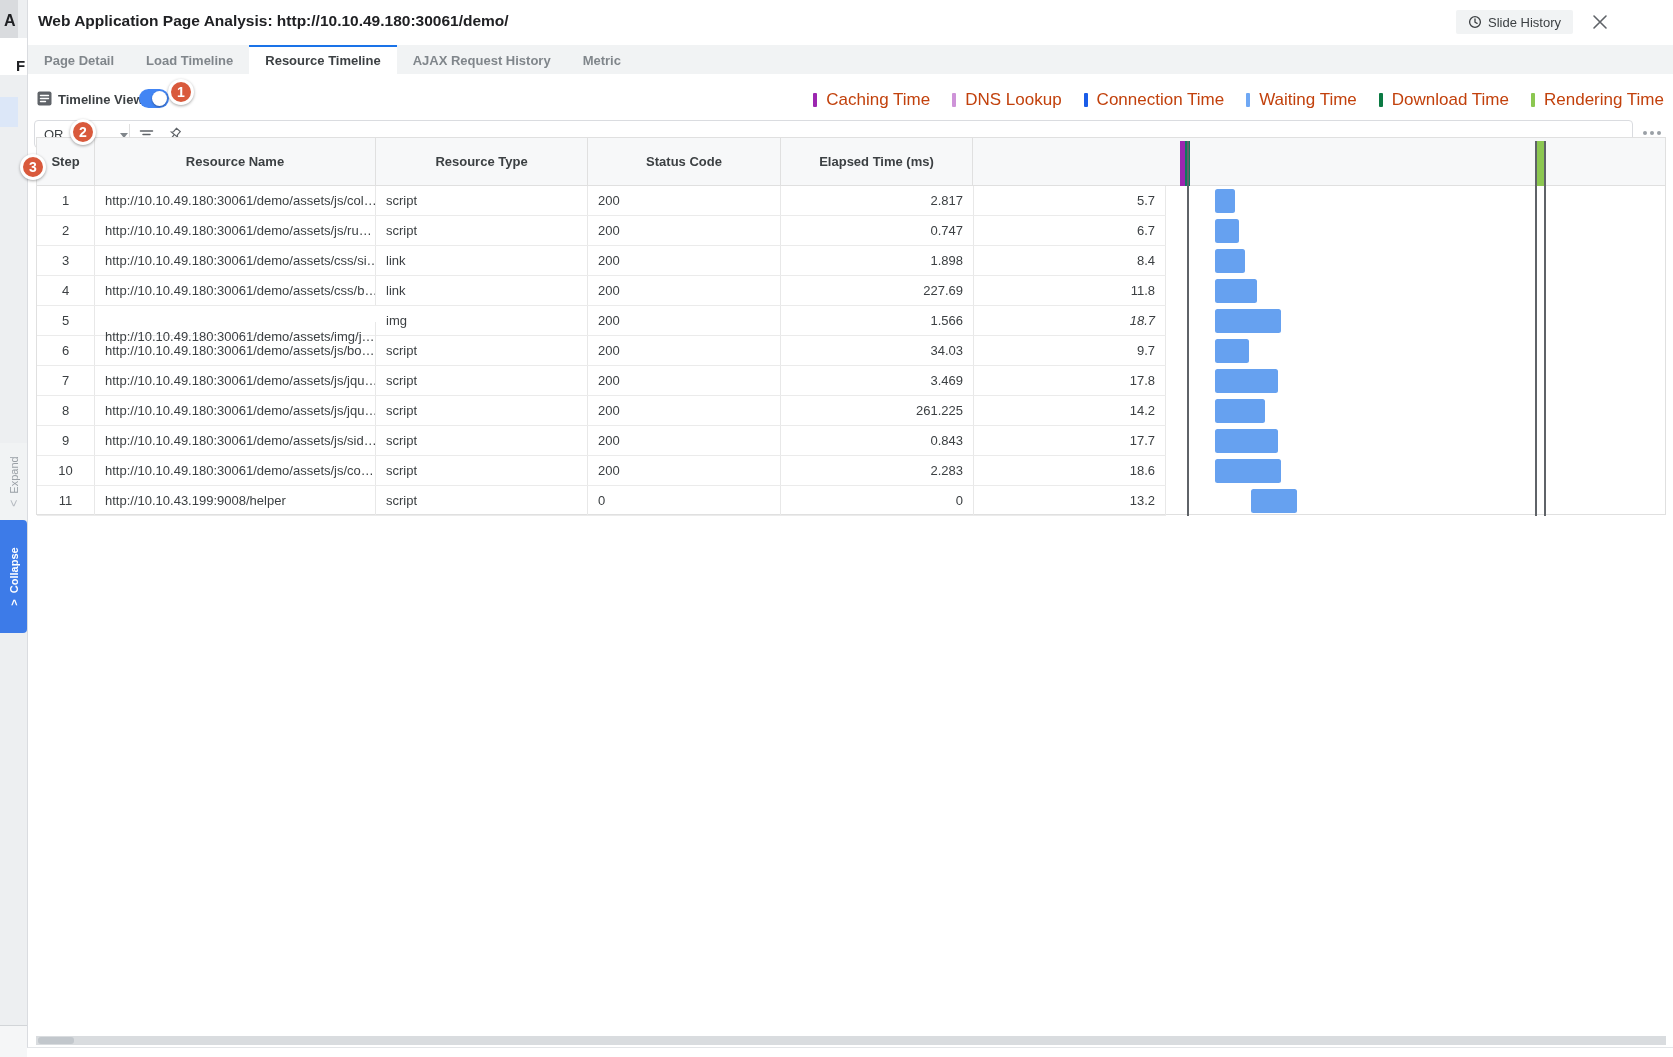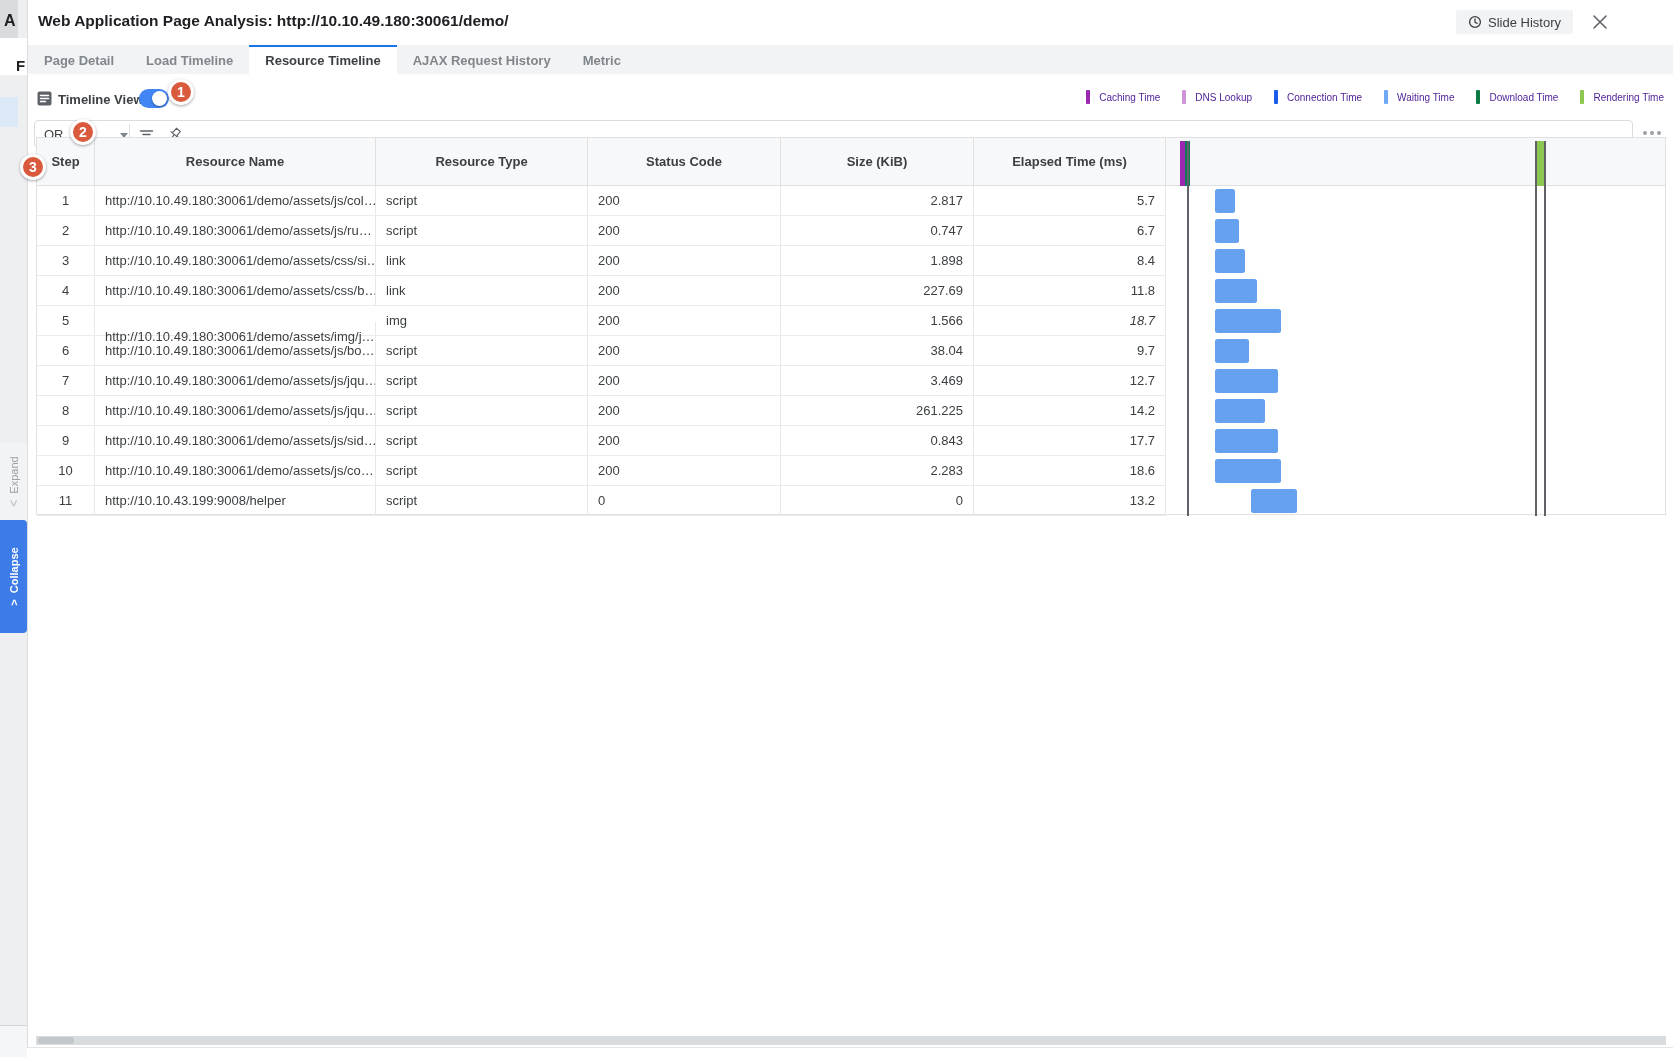--- a/index.html
+++ b/index.html
@@ -34,21 +34,21 @@
   .tab.active{background:#fff;color:#3c4043;border-top:2px solid #1a73e8;}
 
   .toolbar{position:absolute;left:0;top:82px;width:1646px;height:32px;}
   .tv-icon{position:absolute;left:9px;top:9px;}
   .tv-label{position:absolute;left:30px;top:10px;font-size:13px;font-weight:bold;color:#3c4043;}
   .toggle{position:absolute;left:111px;top:7px;width:30px;height:19px;border-radius:10px;background:#4285f4;cursor:pointer;}
   .toggle .knob{position:absolute;right:2px;top:2px;width:15px;height:15px;border-radius:50%;background:#fff;box-shadow:0 1px 2px rgba(0,0,0,.35);}
   .legend{position:absolute;right:10px;top:8px;display:flex;align-items:center;gap:22px;}
   .lg-item{display:flex;align-items:center;gap:9px;}
   .lg-chip{width:4px;height:14px;border-radius:1px;}
-  .lg-label{font-size:10px;color:#4c1d95;}
+  .lg-label{font-size:17px;color:#c2410c;}
 
   .filterbar{position:absolute;left:6px;top:120px;width:1599px;height:28px;border:1px solid #dadce0;border-radius:4px;}
   .or-text{position:absolute;left:9px;top:6px;font-size:13px;color:#3c4043;}
   .dd-caret{position:absolute;left:85px;top:12px;width:0;height:0;border-left:4px solid transparent;border-right:4px solid transparent;border-top:5px solid #80868b;cursor:pointer;}
   .fb-div{position:absolute;left:94px;top:3px;width:1px;height:20px;background:#e0e0e0;}
   .fb-filter{position:absolute;left:103px;top:5px;cursor:pointer;}
   .fb-pin{position:absolute;left:131px;top:5px;cursor:pointer;}
   .more-dots{position:absolute;right:12px;top:131px;display:flex;gap:3px;cursor:pointer;}
   .more-dots i{width:4px;height:4px;border-radius:50%;background:#9aa0a6;}
 
@@ -178,21 +178,20 @@
         <i></i>
         <i></i>
       </div>
 
     <div class="rtable">
       <div class="thead">
           <div class="th" style="width: 58px;">Step</div>
           <div class="th" style="width: 281px;">Resource Name</div>
           <div class="th" style="width: 212px;">Resource Type</div>
           <div class="th" style="width: 193px;">Status Code</div>
-          <div class="th" style="width: 193px;">Size (KiB)</div>
           <div class="th" style="width: 192px;">Elapsed Time (ms)</div>
           <div class="th last"></div>
         </div>
       <div id="rows-layer">
           <div class="trow" style="top: 48px;">
             <div class="td c" style="width: 58px;">1</div>
             <div class="td " style="width: 281px;">http://10.10.49.180:30061/demo/assets/js/col…</div>
             <div class="td " style="width: 212px;">script</div>
             <div class="td " style="width: 193px;">200</div>
             <div class="td r" style="width: 193px;">2.817</div>
@@ -228,30 +227,30 @@
             <div class="td " style="width: 212px;">img</div>
             <div class="td " style="width: 193px;">200</div>
             <div class="td r" style="width: 193px;">1.566</div>
             <div class="td r" style="width: 192px; font-style: italic;">18.7</div>
           </div>
           <div class="trow" style="top: 198px;">
             <div class="td c" style="width: 58px;">6</div>
             <div class="td " style="width: 281px;">http://10.10.49.180:30061/demo/assets/js/bo…</div>
             <div class="td " style="width: 212px;">script</div>
             <div class="td " style="width: 193px;">200</div>
-            <div class="td r" style="width: 193px;">38.04</div>
+            <div class="td r" style="width: 193px;">34.03</div>
             <div class="td r" style="width: 192px;">9.7</div>
           </div>
           <div class="trow" style="top: 228px;">
             <div class="td c" style="width: 58px;">7</div>
             <div class="td " style="width: 281px;">http://10.10.49.180:30061/demo/assets/js/jqu…</div>
             <div class="td " style="width: 212px;">script</div>
             <div class="td " style="width: 193px;">200</div>
             <div class="td r" style="width: 193px;">3.469</div>
-            <div class="td r" style="width: 192px;">12.7</div>
+            <div class="td r" style="width: 192px;">17.8</div>
           </div>
           <div class="trow" style="top: 258px;">
             <div class="td c" style="width: 58px;">8</div>
             <div class="td " style="width: 281px;">http://10.10.49.180:30061/demo/assets/js/jqu…</div>
             <div class="td " style="width: 212px;">script</div>
             <div class="td " style="width: 193px;">200</div>
             <div class="td r" style="width: 193px;">261.225</div>
             <div class="td r" style="width: 192px;">14.2</div>
           </div>
           <div class="trow" style="top: 288px;">

